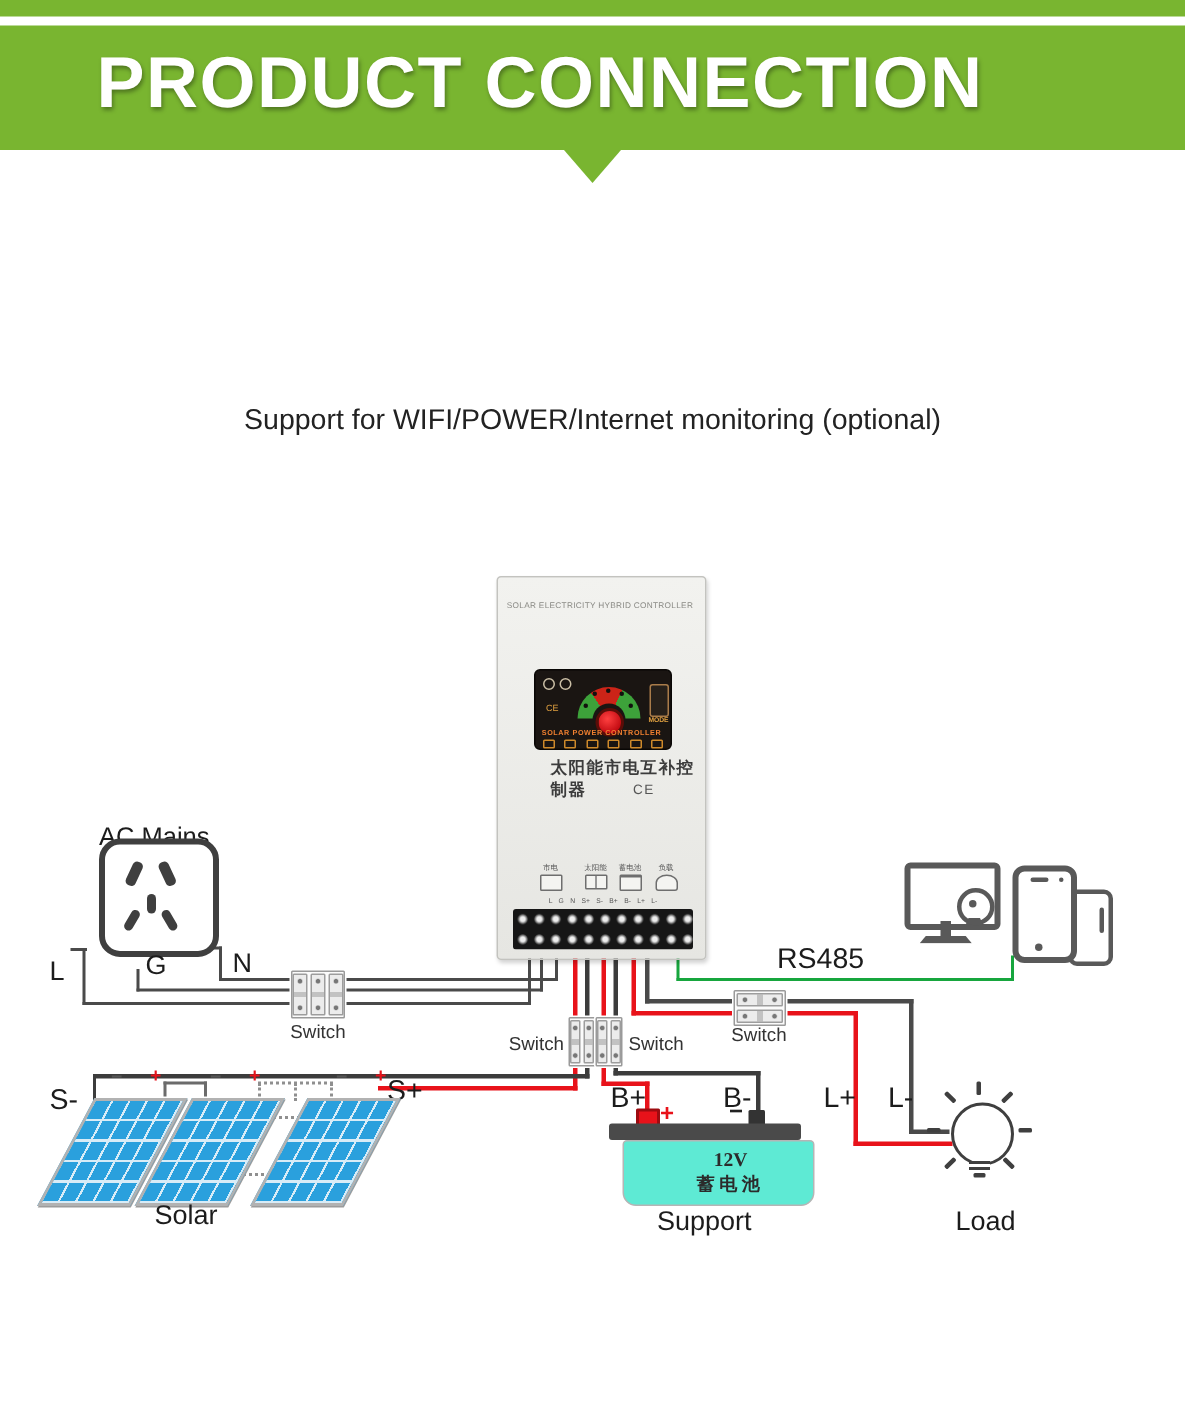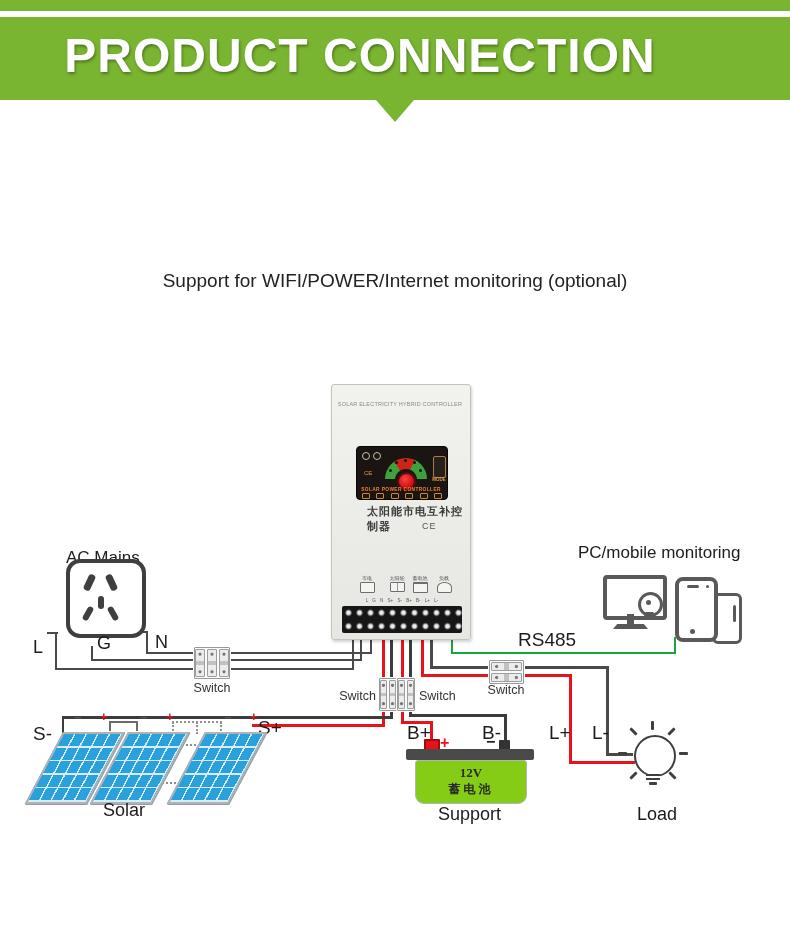--- a/index.html
+++ b/index.html
@@ -85,23 +85,23 @@
   
   .solar-panel{position:absolute;width:58px;height:68px;background-color:#2aa0dd;
     border:2px solid #b2b2b2;transform:skewX(-28deg);transform-origin:top left;
     box-shadow:1px 1px 0 #9c9c9c;
     background-image:
       repeating-linear-gradient(to right, transparent 0 10px, #d8ecf7 10px 11.6px),
       repeating-linear-gradient(to bottom, transparent 0 12px, #d8ecf7 12px 13.6px);}
 
   
   .bat-top{position:absolute;left:406px;top:749px;width:128px;height:11px;background:#4a4a4a;border-radius:2px;}
-  .bat-body{position:absolute;left:415px;top:760px;width:110px;height:42px;background:#84cc16;
+  .bat-body{position:absolute;left:415px;top:760px;width:110px;height:42px;background:#5eead4;
     border:1px solid #b5b5b5;border-radius:3px 3px 9px 9px;text-align:center;
-    font-family:"Liberation Serif",serif;font-weight:bold;color:#2b2b2b;}
+    font-family:"Liberation Serif",serif;font-weight:bold;color:#2b2b2b;padding-left:16px;}
   .bat-term{position:absolute;border-radius:1px;}
 
   
   .bulb-glass{position:absolute;left:634px;top:735px;width:38px;height:38px;border-radius:50%;
     border:2.5px solid #3f3f3f;background:#fff;}
   .bulb-neck{position:absolute;left:646px;top:774px;width:14px;height:8px;
     background:repeating-linear-gradient(to bottom, #3f3f3f 0 2px, #fff 2px 4px);}
   .bulb-tip{position:absolute;left:649px;top:782px;width:8px;height:3px;background:#3f3f3f;border-radius:1px;}
   .ray{position:absolute;background:#3f3f3f;border-radius:1px;}
 
@@ -233,21 +233,20 @@
   <div class="lbl" style="left:33px;top:637px;font-size:18px;">L</div>
   <div class="lbl" style="left:97px;top:633px;font-size:18px;">G</div>
   <div class="lbl" style="left:155px;top:632px;font-size:18px;">N</div>
   <div class="breaker" style="left:194px;top:647px;width:34px;height:30px;">
     <div class="pole" style="width:8px;height:26px;"></div>
     <div class="pole" style="width:8px;height:26px;"></div>
     <div class="pole" style="width:8px;height:26px;"></div>
   </div>
   <div class="sw-lbl" style="left:182px;top:681px;width:60px;text-align:center;">Switch</div>
 
-  <div class="lbl" style="left:578px;top:543px;font-size:17px;">PC/mobile monitoring</div>
   <div class="screen"></div>
   <div class="mon-post"></div>
   <div class="mon-base"></div>
   <div class="cam"></div>
   <div class="cam-dot"></div>
   <div class="cam-base"></div>
   <div class="phone2">
     <div style="position:absolute;right:3px;top:9px;width:3px;height:17px;background:#595959;border-radius:2px;"></div>
   </div>
   <div class="phone1">

